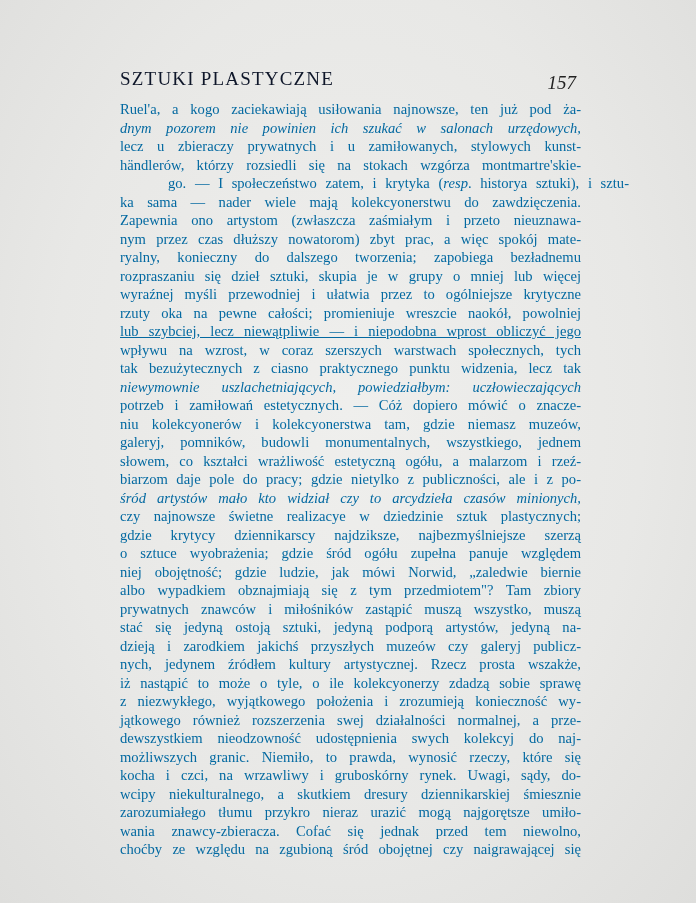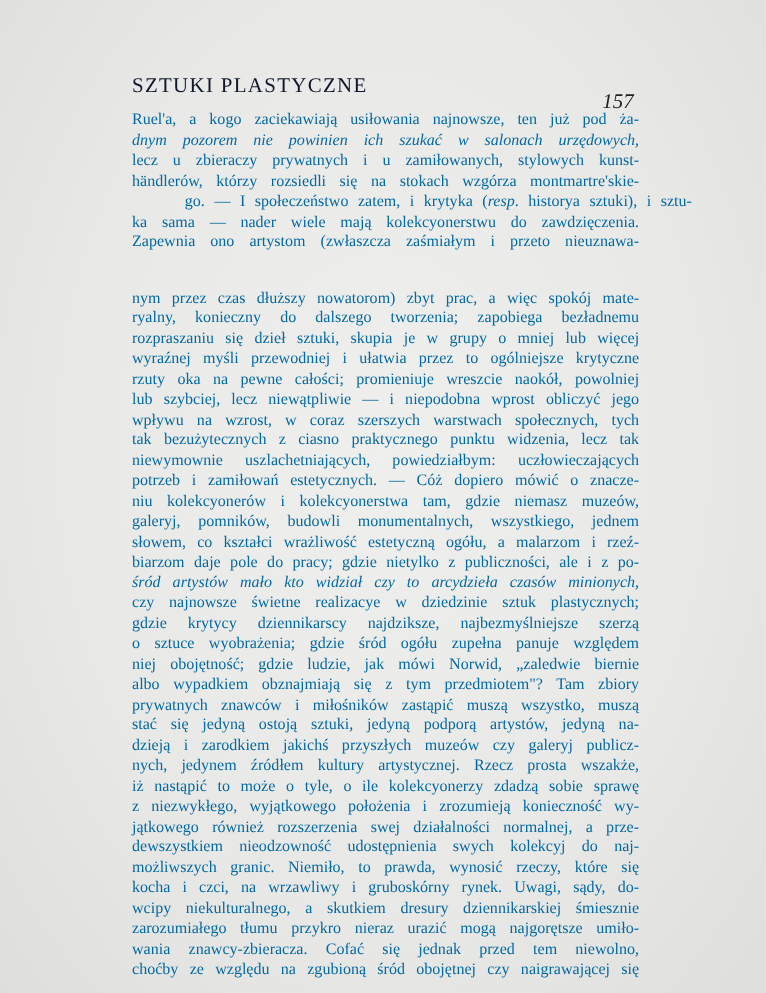--- a/index.html
+++ b/index.html
@@ -33,21 +33,21 @@
       left: 0;
       top: 0;
       font-family: "Liberation Serif", "DejaVu Serif", serif;
       font-size: 19px;
       letter-spacing: 1.2px;
       color: #0f172a;
     }
     .page-number {
       position: absolute;
       right: 4px;
-      top: 14px;
+      top: 4px;
       font-family: "Liberation Serif", "DejaVu Serif", serif;
       font-style: italic;
       font-size: 19px;
       color: #222;
     }
     .text-block {
       position: absolute;
       left: 120px;
       top: 100px;
       width: 461px;
@@ -79,29 +79,29 @@
   </div>
 
   <div class="text-block" id="text-block">
       <span class="line" style="display: block; width: 461px;">Ruel'a, a kogo zaciekawiają usiłowania najnowsze, ten już pod ża-</span>
       <span class="line" style="display: block; width: 461px; font-style: italic;">dnym pozorem nie powinien ich szukać w salonach urzędowych,</span>
       <span class="line" style="display: block; width: 461px;">lecz u zbieraczy prywatnych i u zamiłowanych, stylowych kunst-</span>
       <span class="line" style="display: block; width: 461px;">händlerów, którzy rozsiedli się na stokach wzgórza montmartre'skie-</span>
       <span class="line" style="display: block; width: 461px; margin-left: 48px;">go. — I społeczeństwo zatem, i krytyka (<span class="em">resp</span>. historya sztuki), i sztu-</span>
       <span class="line" style="display: block; width: 461px;">ka sama — nader wiele mają kolekcyonerstwu do zawdzięczenia.</span>
       <span class="line" style="display: block; width: 461px;">Zapewnia ono artystom (zwłaszcza zaśmiałym i przeto nieuznawa-</span>
-      <span class="line" style="display: block; width: 461px; margin-top: 32px;">nym przez czas dłuższy nowatorom) zbyt prac, a więc spokój mate-</span>
+      <span class="line" style="display: block; width: 461px;">nym przez czas dłuższy nowatorom) zbyt prac, a więc spokój mate-</span>
       <span class="line" style="display: block; width: 461px;">ryalny, konieczny do dalszego tworzenia; zapobiega bezładnemu</span>
       <span class="line" style="display: block; width: 461px;">rozpraszaniu się dzieł sztuki, skupia je w grupy o mniej lub więcej</span>
       <span class="line" style="display: block; width: 461px;">wyraźnej myśli przewodniej i ułatwia przez to ogólniejsze krytyczne</span>
       <span class="line" style="display: block; width: 461px;">rzuty oka na pewne całości; promieniuje wreszcie naokół, powolniej</span>
-      <span class="line" style="display: block; width: 461px;">lub szybciej, lecz niewątpliwie — i niepodobna wprost obliczyć jego</span>
+      <span class="line" style="display: block; width: 461px; text-decoration: underline;">lub szybciej, lecz niewątpliwie — i niepodobna wprost obliczyć jego</span>
       <span class="line" style="display: block; width: 461px;">wpływu na wzrost, w coraz szerszych warstwach społecznych, tych</span>
       <span class="line" style="display: block; width: 461px;">tak bezużytecznych z ciasno praktycznego punktu widzenia, lecz tak</span>
-      <span class="line" style="display: block; width: 461px;">niewymownie uszlachetniających, powiedziałbym: uczłowieczających</span>
+      <span class="line" style="display: block; width: 461px; font-style: italic;">niewymownie uszlachetniających, powiedziałbym: uczłowieczających</span>
       <span class="line" style="display: block; width: 461px;">potrzeb i zamiłowań estetycznych. — Cóż dopiero mówić o znacze-</span>
       <span class="line" style="display: block; width: 461px;">niu kolekcyonerów i kolekcyonerstwa tam, gdzie niemasz muzeów,</span>
       <span class="line" style="display: block; width: 461px;">galeryj, pomników, budowli monumentalnych, wszystkiego, jednem</span>
       <span class="line" style="display: block; width: 461px;">słowem, co kształci wrażliwość estetyczną ogółu, a malarzom i rzeź-</span>
       <span class="line" style="display: block; width: 461px;">biarzom daje pole do pracy; gdzie nietylko z publiczności, ale i z po-</span>
       <span class="line" style="display: block; width: 461px; font-style: italic;">śród artystów mało kto widział czy to arcydzieła czasów minionych,</span>
       <span class="line" style="display: block; width: 461px;">czy najnowsze świetne realizacye w dziedzinie sztuk plastycznych;</span>
       <span class="line" style="display: block; width: 461px;">gdzie krytycy dziennikarscy najdziksze, najbezmyślniejsze szerzą</span>
       <span class="line" style="display: block; width: 461px;">o sztuce wyobrażenia; gdzie śród ogółu zupełna panuje względem</span>
       <span class="line" style="display: block; width: 461px;">niej obojętność; gdzie ludzie, jak mówi Norwid, „zaledwie biernie</span>

